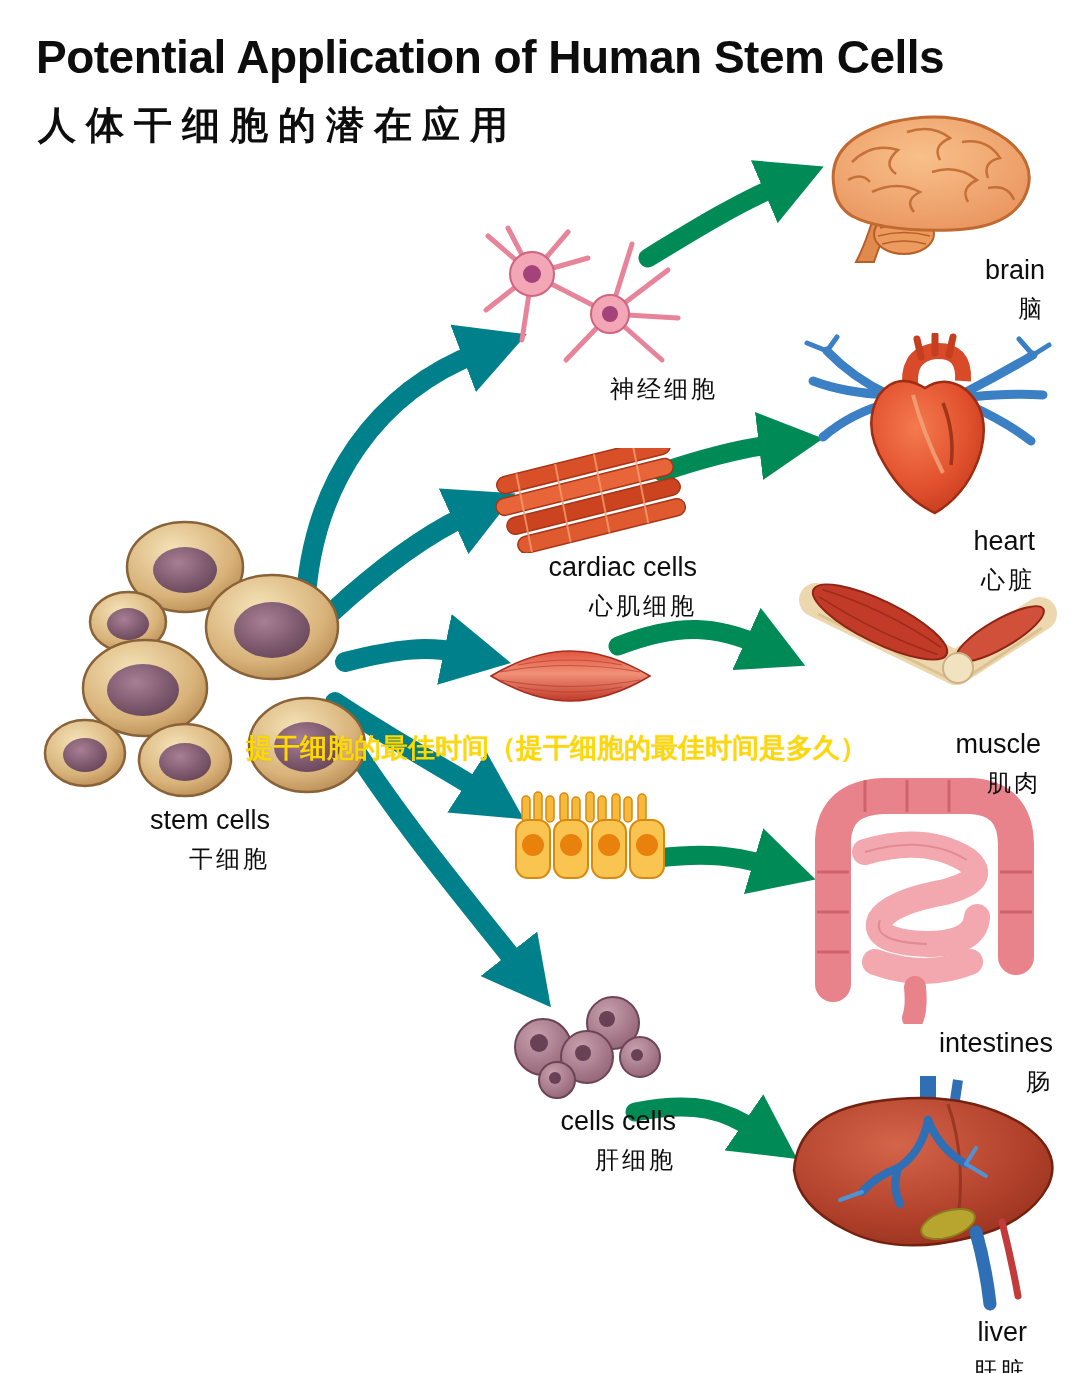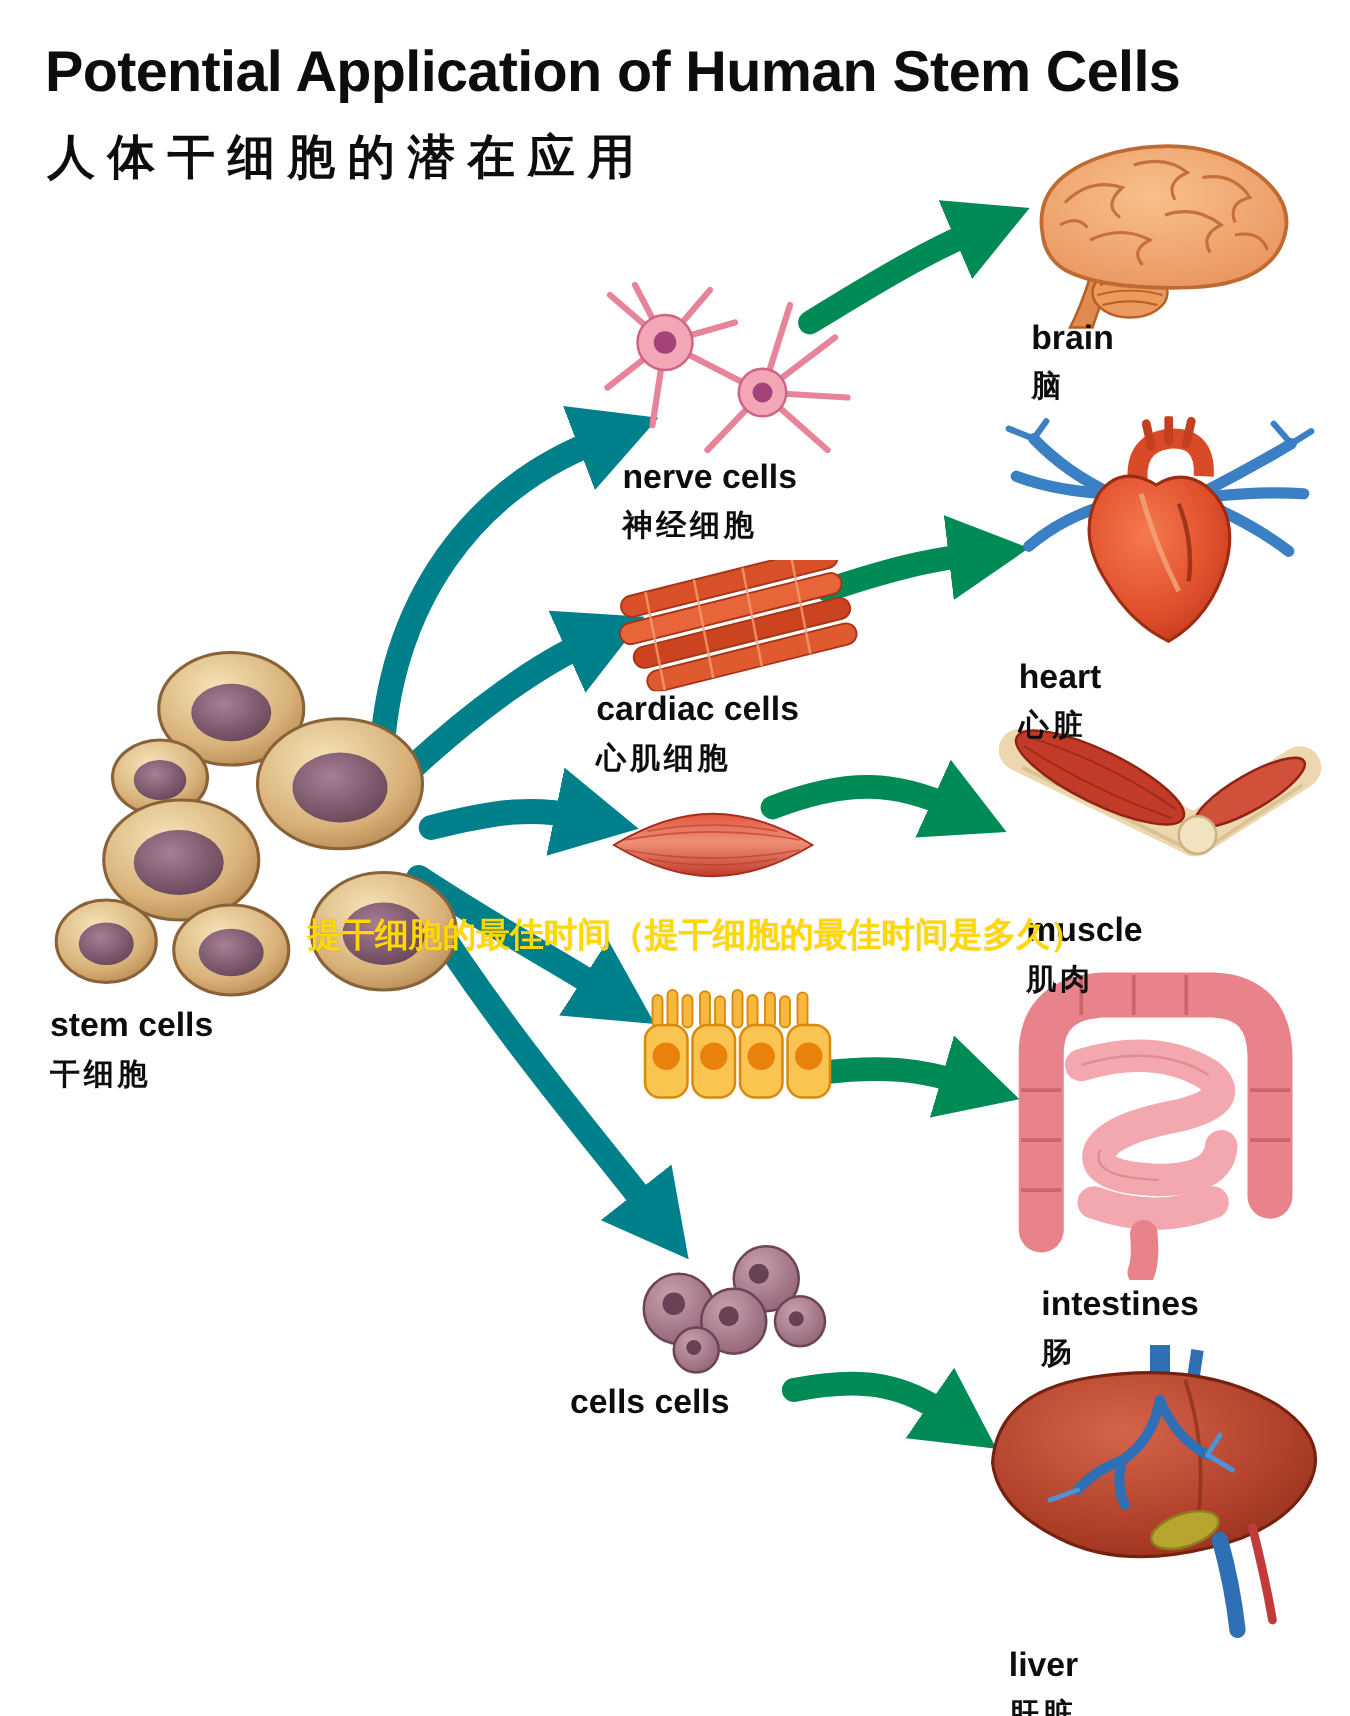--- a/index.html
+++ b/index.html
@@ -11,21 +11,21 @@
   }
   .abs { position:absolute; }
   .title {
     left:36px; top:30px; width:1010px;
     font-size:46px; font-weight:bold; letter-spacing:-0.5px; z-index:5;
   }
   .subtitle {
     left:38px; top:100px; width:700px;
     font-size:38px; font-weight:bold; letter-spacing:10px; z-index:5;
   }
-  .label { text-align:left; font-weight:bold; z-index:6; }
+  .label { text-align:right; font-weight:normal; z-index:6; }
   .label .en { font-size:27px; }
   .label .zh { font-size:24px; margin-top:7px; letter-spacing:3px; }
   .fig { z-index:3; }
   .arrows-layer { left:0; top:0; z-index:1; }
   .watermark {
     left:228px; top:730px; z-index:30;
     font-size:27px; font-weight:bold; white-space:nowrap;
     color:#ffd800; text-shadow:0 0 2px rgba(0,0,0,0.12);margin-left:18px;
   }
 </style>
@@ -112,21 +112,20 @@
         <path d="M140 92 L192 138"></path>
       <path d="M140 92 L96 138"></path>
         <path d="M140 92 L162 22"></path>
     </g>
     <circle cx="62" cy="52" r="22" fill="#f2a6b6" stroke="#cf6580" stroke-width="2"></circle>
     <circle cx="62" cy="52" r="9" fill="#a3437a"></circle>
     <circle cx="140" cy="92" r="19" fill="#f2a6b6" stroke="#cf6580" stroke-width="2"></circle>
     <circle cx="140" cy="92" r="8" fill="#a3437a"></circle>
   </svg>
   <div class="abs label" style="left:498px;top:366px;width:220px">
-    <div class="en">nerve cells</div>
     <div class="zh">神经细胞</div>
   </div>
 
   <svg class="abs fig" style="left:495px;top:448px" width="195" height="105" viewBox="0 0 195 105">
     <g transform="rotate(-14 97 52)">
       <rect x="8" y="8" width="178" height="17" rx="8.5" fill="#d94f28" stroke="#a83518" stroke-width="1.5"></rect>
       <rect x="2" y="29" width="182" height="17" rx="8.5" fill="#e8653a" stroke="#a83518" stroke-width="1.5"></rect>
       <rect x="8" y="50" width="178" height="17" rx="8.5" fill="#cc431f" stroke="#a83518" stroke-width="1.5"></rect>
       <rect x="14" y="71" width="172" height="17" rx="8.5" fill="#e05a30" stroke="#a83518" stroke-width="1.5"></rect>
       <g stroke="#f59d72" stroke-width="2" opacity="0.8">
@@ -203,20 +202,21 @@
     <g fill="#5f394c" opacity="0.9">
       <circle cx="112" cy="34" r="8"></circle>
         <circle cx="44" cy="58" r="9"></circle>
       <circle cx="88" cy="68" r="8"></circle>
         <circle cx="142" cy="70" r="6"></circle>
         <circle cx="60" cy="93" r="6"></circle>
     </g>
   </svg>
   <div class="abs label" style="left:456px;top:1106px;width:220px">
     <div class="en">cells cells</div>
+    <div class="zh">肝细胞</div>
   </div>
 
   <svg class="abs fig" style="left:812px;top:102px" width="230" height="165" viewBox="0 0 230 165">
     <defs>
       <radialGradient id="brGrad" cx="45%" cy="35%" r="80%">
         <stop offset="0%" stop-color="#f8c08a"></stop>
           <stop offset="100%" stop-color="#e8905a"></stop>
       </radialGradient>
     </defs>
     <path d="M60 120 Q 52 145 44 160 L 62 160 Q 68 142 74 128 Z" fill="#e08a4e" stroke="#b65f28" stroke-width="2"></path>

